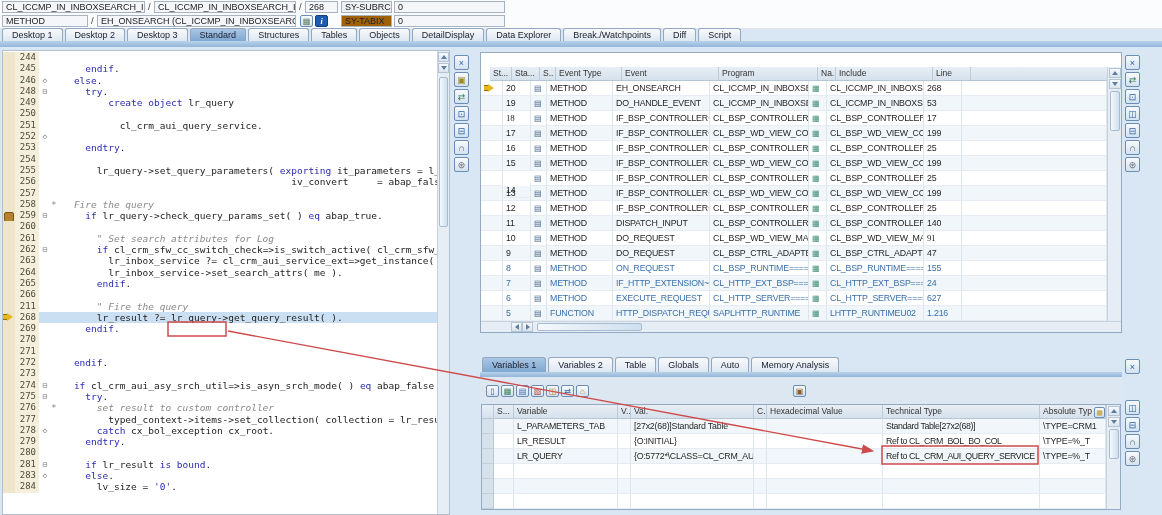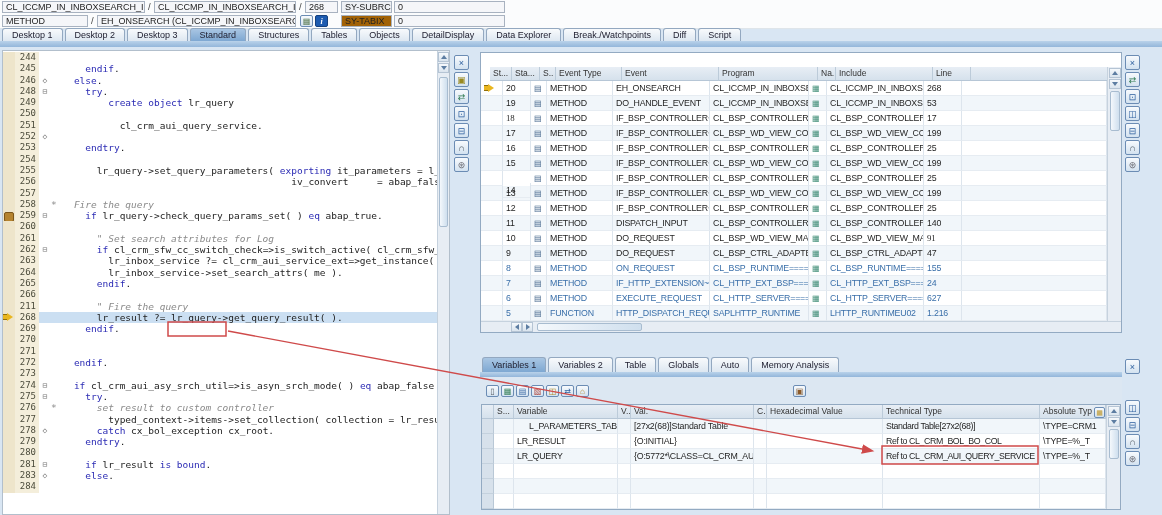--- a/index.html
+++ b/index.html
@@ -157,21 +157,21 @@
         <div class="code-line"><span class="c-margin"></span><span class="c-num">273</span><span class="c-fold"></span><span class="c-text"></span></div>
         <div class="code-line"><span class="c-margin"></span><span class="c-num">274</span><span class="c-fold"><span>⊟</span></span><span class="c-text"><span class="tp">    </span><span class="tk">if</span><span class="tp"> cl_crm_aui_asy_srch_util=&gt;is_asyn_srch_mode( ) </span><span class="tk">eq</span><span class="tp"> abap_false </span></span></div>
         <div class="code-line"><span class="c-margin"></span><span class="c-num">275</span><span class="c-fold"><span>⊟</span></span><span class="c-text"><span class="tp">      </span><span class="tk">try</span><span class="tp">.</span></span></div>
         <div class="code-line"><span class="c-margin"></span><span class="c-num">276</span><span class="c-fold"></span><span class="c-text"><span class="tc">*       set result to custom controller</span></span></div>
         <div class="code-line"><span class="c-margin"></span><span class="c-num">277</span><span class="c-fold"></span><span class="c-text"><span class="tp">          typed_context-&gt;items-&gt;set_collection( collection = lr_result ).</span></span></div>
         <div class="code-line"><span class="c-margin"></span><span class="c-num">278</span><span class="c-fold"><span>◇</span></span><span class="c-text"><span class="tp">        </span><span class="tk">catch</span><span class="tp"> cx_bol_exception cx_root.</span></span></div>
         <div class="code-line"><span class="c-margin"></span><span class="c-num">279</span><span class="c-fold"></span><span class="c-text"><span class="tp">      </span><span class="tk">endtry</span><span class="tp">.</span></span></div>
         <div class="code-line"><span class="c-margin"></span><span class="c-num">280</span><span class="c-fold"></span><span class="c-text"></span></div>
         <div class="code-line"><span class="c-margin"></span><span class="c-num">281</span><span class="c-fold"><span>⊟</span></span><span class="c-text"><span class="tp">      </span><span class="tk">if</span><span class="tp"> lr_result </span><span class="tk">is bound</span><span class="tp">.</span></span></div>
         <div class="code-line"><span class="c-margin"></span><span class="c-num">283</span><span class="c-fold"><span>◇</span></span><span class="c-text"><span class="tp">      </span><span class="tk">else</span><span class="tp">.</span></span></div>
-        <div class="code-line"><span class="c-margin"></span><span class="c-num">284</span><span class="c-fold"></span></div>
+        <div class="code-line"><span class="c-margin"></span><span class="c-num">284</span><span class="c-fold"></span><span class="c-text"><span class="tp">        lv_size = </span><span class="tk">'0'</span><span class="tp">.</span></span></div>
       </div>
     <div id="code-vscroll">
       <div class="sb-btn" style="left:0;top:1px">
           <span class="tri-u"></span>
         </div>
       <div class="sb-btn" style="left:0;top:12px">
           <span class="tri-d"></span>
         </div>
       <div class="sb-thumb" style="left:1px;top:26px;width:9px;height:150px"></div>
     </div>
@@ -462,21 +462,21 @@
         <div class="ghc" style="width: 123px;">Val.</div>
         <div class="ghc" style="width: 13px;">C...</div>
         <div class="ghc" style="width: 116px;">Hexadecimal Value</div>
         <div class="ghc" style="width: 157px;">Technical Type</div>
         <div class="ghc" style="width: 66px;">Absolute Typ<span id="abs-config"><span class="sqicon mini" style="color: rgb(192, 154, 48);">▦</span></span></div>
       </div>
     <div id="vars-body">
         <div class="grow alt">
           <div class="gcell selcell" style="width: 12px;"></div>
           <div class="gcell" style="width: 20px;"></div>
-          <div class="gcell" style="width: 104px; text-align: right;">L_PARAMETERS_TAB</div>
+          <div class="gcell" style="width: 104px;">L_PARAMETERS_TAB</div>
           <div class="gcell" style="width: 13px;"></div>
           <div class="gcell" style="width: 123px;">[27x2(68)]Standard Table</div>
           <div class="gcell" style="width: 13px;"></div>
           <div class="gcell" style="width: 116px;"></div>
           <div class="gcell" style="width: 157px; letter-spacing: -0.4px;">Standard Table[27x2(68)]</div>
           <div class="gcell" style="width: 66px;">\TYPE=CRM1</div>
         </div>
         <div class="grow">
           <div class="gcell selcell" style="width: 12px;"></div>
           <div class="gcell" style="width: 20px;"></div>

